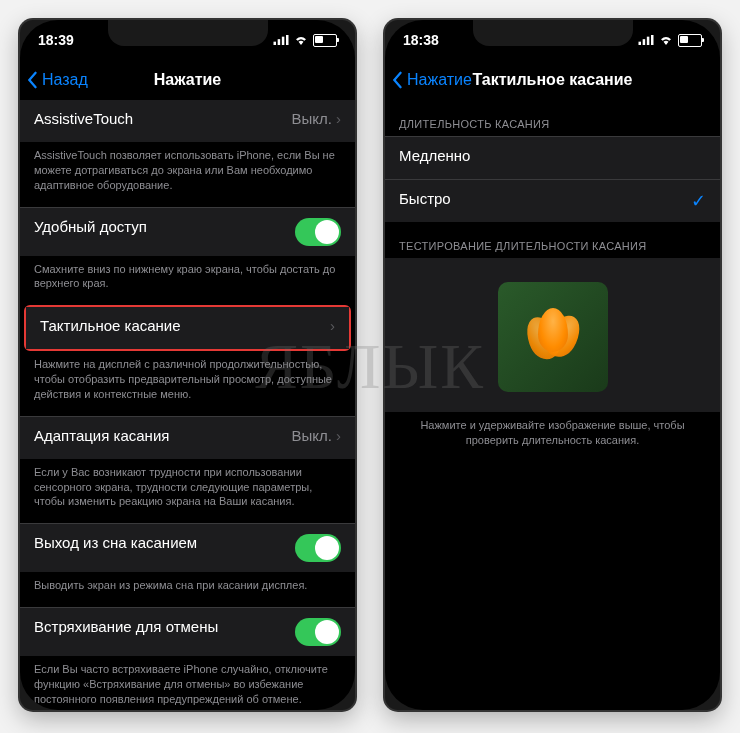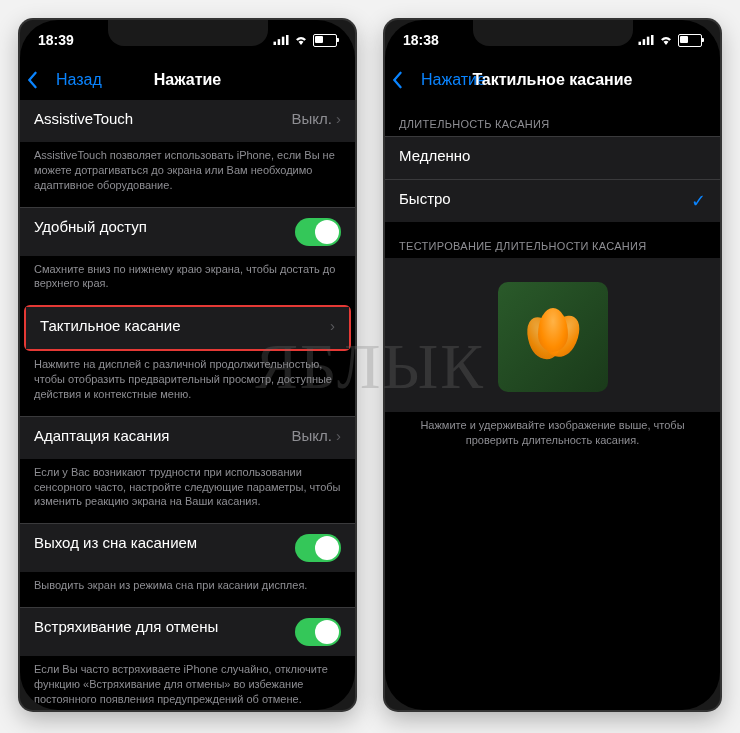--- a/index.html
+++ b/index.html
@@ -3,21 +3,21 @@
 <meta charset="utf-8">
 <style>
   body{margin:0;background:#f2f2f2;font-family:-apple-system,Helvetica,Arial,sans-serif;width:740px;height:733px;position:relative}
   .stage{display:flex;gap:30px;padding:20px 20px;justify-content:center}
   .phone{width:335px;height:690px;background:#1a1a1a;border-radius:13px;padding:0;box-shadow:0 0 0 2px #333,0 8px 24px rgba(0,0,0,.3);position:relative}
   .screen{width:100%;height:100%;background:#000;border-radius:38px;overflow:hidden;position:relative;color:#fff}
   .notch{position:absolute;top:0;left:50%;transform:translateX(-50%);width:160px;height:26px;background:#1a1a1a;border-radius:0 0 16px 16px;z-index:10}
   .statusbar{height:40px;display:flex;justify-content:space-between;align-items:center;padding:0 18px;font-size:14px;font-weight:600}
   .status-right{display:flex;gap:4px;align-items:center}
   .nav{height:40px;display:flex;align-items:center;position:relative;padding:0 6px}
-  .back{color:#0a84ff;font-size:16px;display:flex;align-items:center;gap:18px}
+  .back{color:#0a84ff;font-size:16px;display:flex;align-items:center;gap:4px}
   .back svg{width:12px;height:18px}
   .title{position:absolute;left:0;right:0;text-align:center;font-size:16px;font-weight:600;pointer-events:none}
   .content{height:calc(100% - 80px);overflow:hidden;font-size:13px}
   .cell{background:#1c1c1e;padding:10px 14px;display:flex;align-items:flex-start;justify-content:space-between;min-height:22px;border-top:.5px solid #3a3a3c}
   .cell:first-of-type{border-top:none}
   .cell .label{font-size:15px}
   .value{color:#8e8e93;font-size:15px;display:flex;align-items:center;gap:4px}
   .chev{color:#5a5a5e}
   .footer{color:#8e8e93;font-size:11px;padding:6px 14px 14px;line-height:1.35}
   .header{color:#8e8e93;font-size:11px;padding:18px 14px 6px;text-transform:uppercase;letter-spacing:.3px}
@@ -97,21 +97,21 @@
     </div>
     <div class="footer">Нажмите на дисплей с различной продолжительностью, чтобы отобразить предварительный просмотр, доступные действия и контекстные меню.</div>
 
     <div class="cell">
       <span class="label">Адаптация касания</span>
       <span class="value">
               <span>Выкл.</span>
               <span class="chev">›</span>
             </span>
     </div>
-    <div class="footer">Если у Вас возникают трудности при использовании сенсорного часто, настройте следующие параметры, чтобы изменить реакцию экрана на Ваши касания.</div>
+    <div class="footer">Если у Вас возникают трудности при использовании сенсорного экрана, трудности следующие параметры, чтобы изменить реакцию экрана на Ваши касания.</div>
 
     <div class="cell">
       <span class="label">Выход из сна касанием</span>
       <span class="toggle"></span>
     </div>
     <div class="footer">Выводить экран из режима сна при касании дисплея.</div>
 
     <div class="cell">
       <span class="label">Встряхивание для отмены</span>
       <span class="toggle"></span>

